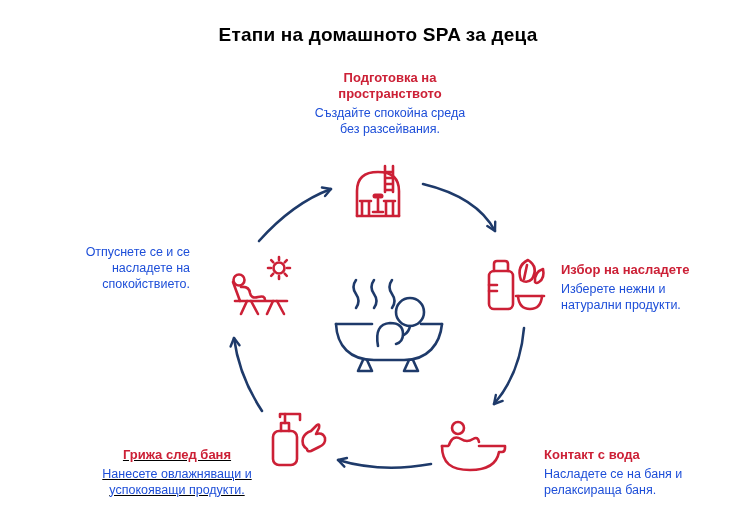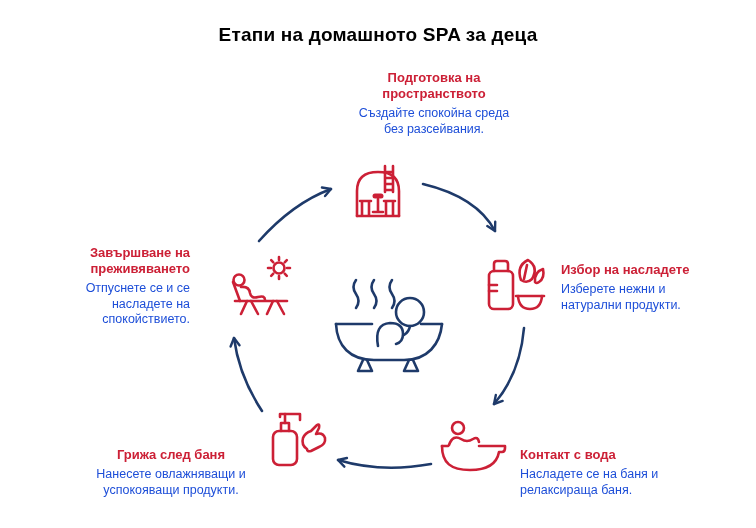--- a/index.html
+++ b/index.html
@@ -11,24 +11,24 @@
     position:absolute; top:24px; left:0; width:100%; text-align:center;
     font-size:19px; font-weight:bold; color:#000000; letter-spacing:.2px;
   }
   .stage { position:absolute; }
   .stage-title {
     margin:0 0 4px 0; font-size:13px; font-weight:bold; color:#cc2036; line-height:1.22;
   }
   .stage-desc {
     margin:0; font-size:12.5px; color:#1d4ed8; line-height:1.27;
   }
-  .stage.top          { left:310px; top:70px;  width:160px; text-align:center;margin-left:44px; }
+  .stage.top          { left:310px; top:70px;  width:160px; text-align:center; }
   .stage.right        { left:561px; top:262px; width:150px; text-align:left; }
-  .stage.bottom-right { left:520px; top:447px; width:165px; text-align:left; }
-  .stage.bottom-left  { left:71px;  top:447px; width:200px; text-align:center; }
+  .stage.bottom-right { left:544px; top:447px; width:165px; text-align:left; }
+  .stage.bottom-left  { left:77px;  top:447px; width:200px; text-align:center;text-decoration:underline; }
   .stage.left         { left:55px;  top:245px; width:135px; text-align:right; }
   .icon { position:absolute; }
   .icon svg { display:block; overflow:visible; }
   .arrows { position:absolute; left:0; top:0; pointer-events:none; }
 </style>
 </head>
 <body>
 
 <div class="canvas">
 
@@ -119,21 +119,20 @@
     <svg width="60" height="64" viewBox="0 0 60 64" fill="none" stroke="#cc2036" stroke-width="2.6" stroke-linecap="round" stroke-linejoin="round">
       <rect x="6" y="26" width="24" height="34" rx="6"></rect>
       <path d="M14,26 V18 H22 V26"></path>
       <path d="M18,18 V9"></path>
       <path d="M13,9 H33 M33,9 V15 M13,9 V12"></path>
       <path d="M40,44 Q34,40 36,33 Q38,28 44,26 L50,20 Q53,18 52,23 L49,29 Q56,27 58,33 Q59,39 52,42 L44,46 Q40,47 40,44 Z"></path>
     </svg>
   </div>
 
   <div class="stage left">
-    <h3 class="stage-title">Завършване на преживяването</h3>
     <p class="stage-desc">Отпуснете се и се насладете на спокойствието.</p>
   </div>
   <div class="icon" style="left:227px; top:256px;">
     <svg width="70" height="62" viewBox="0 0 70 62" fill="none" stroke="#cc2036" stroke-width="2.6" stroke-linecap="round" stroke-linejoin="round">
       <circle cx="52" cy="12" r="5.5"></circle>
       <path d="M52,1 V4 M52,20 V23 M41,12 H44 M60,12 H63 M44.2,4.2 L46.3,6.3 M57.7,17.7 L59.8,19.8 M44.2,19.8 L46.3,17.7 M57.7,6.3 L59.8,4.2"></path>
       <circle cx="12" cy="24" r="5.5"></circle>
       <path d="M14,31 Q22,30 23,37 Q24,43 31,41 Q38,39 38,44"></path>
       <path d="M6,26 L13,45"></path>
       <path d="M8,45 H60"></path>

